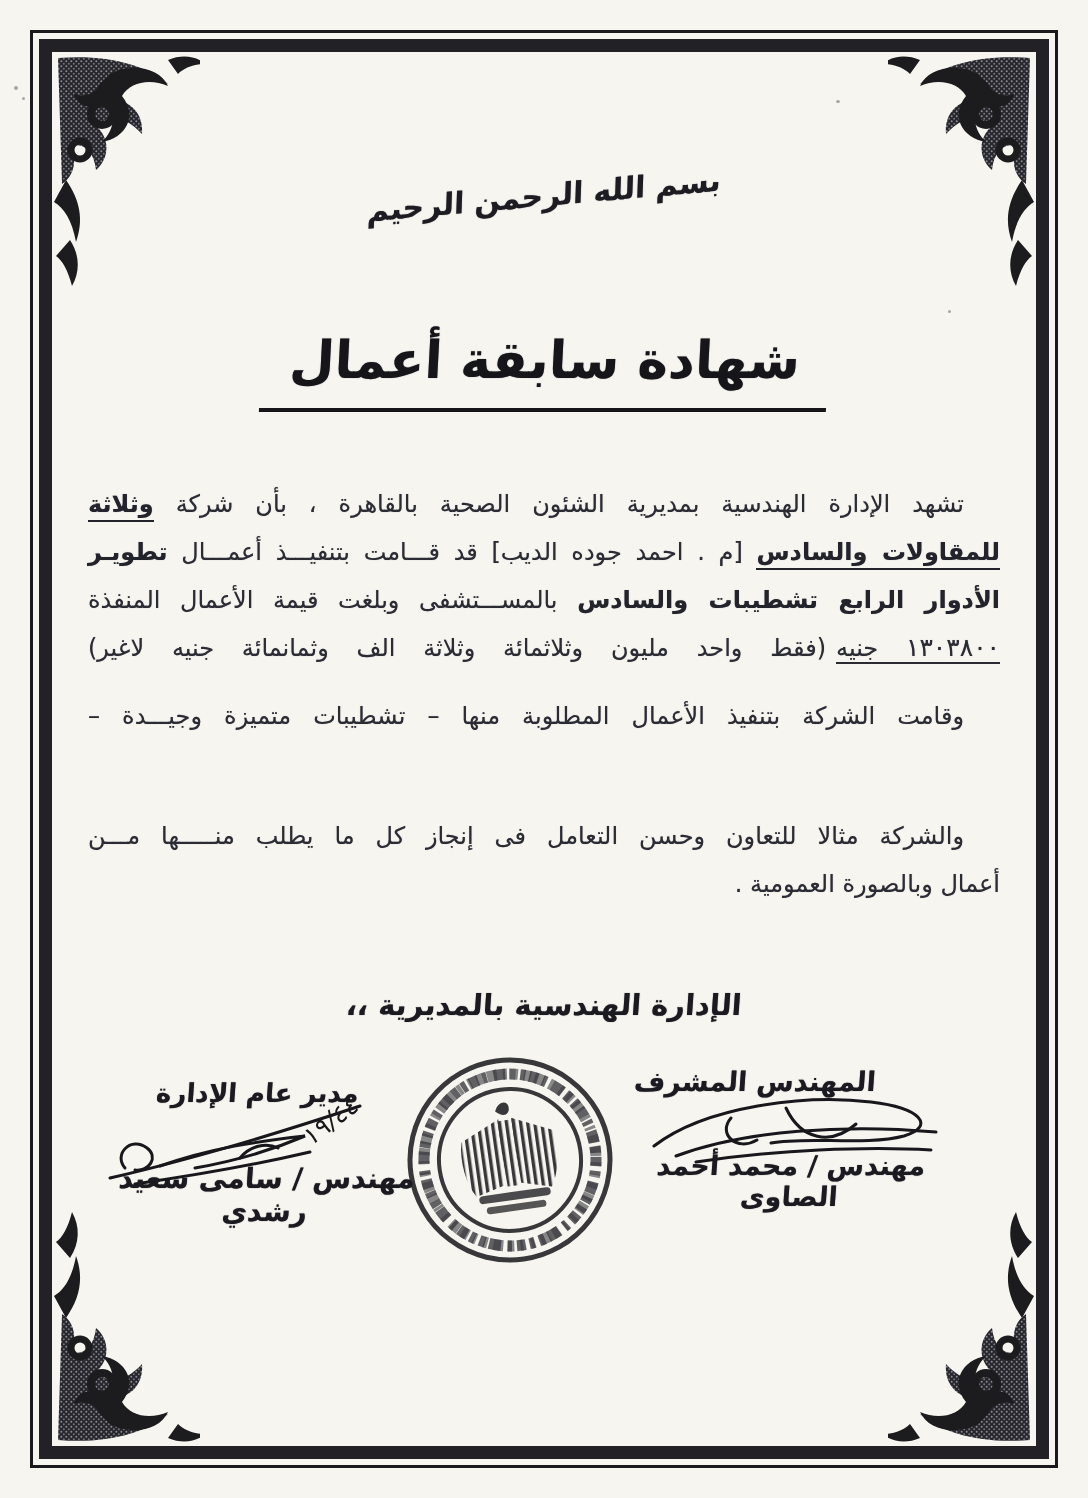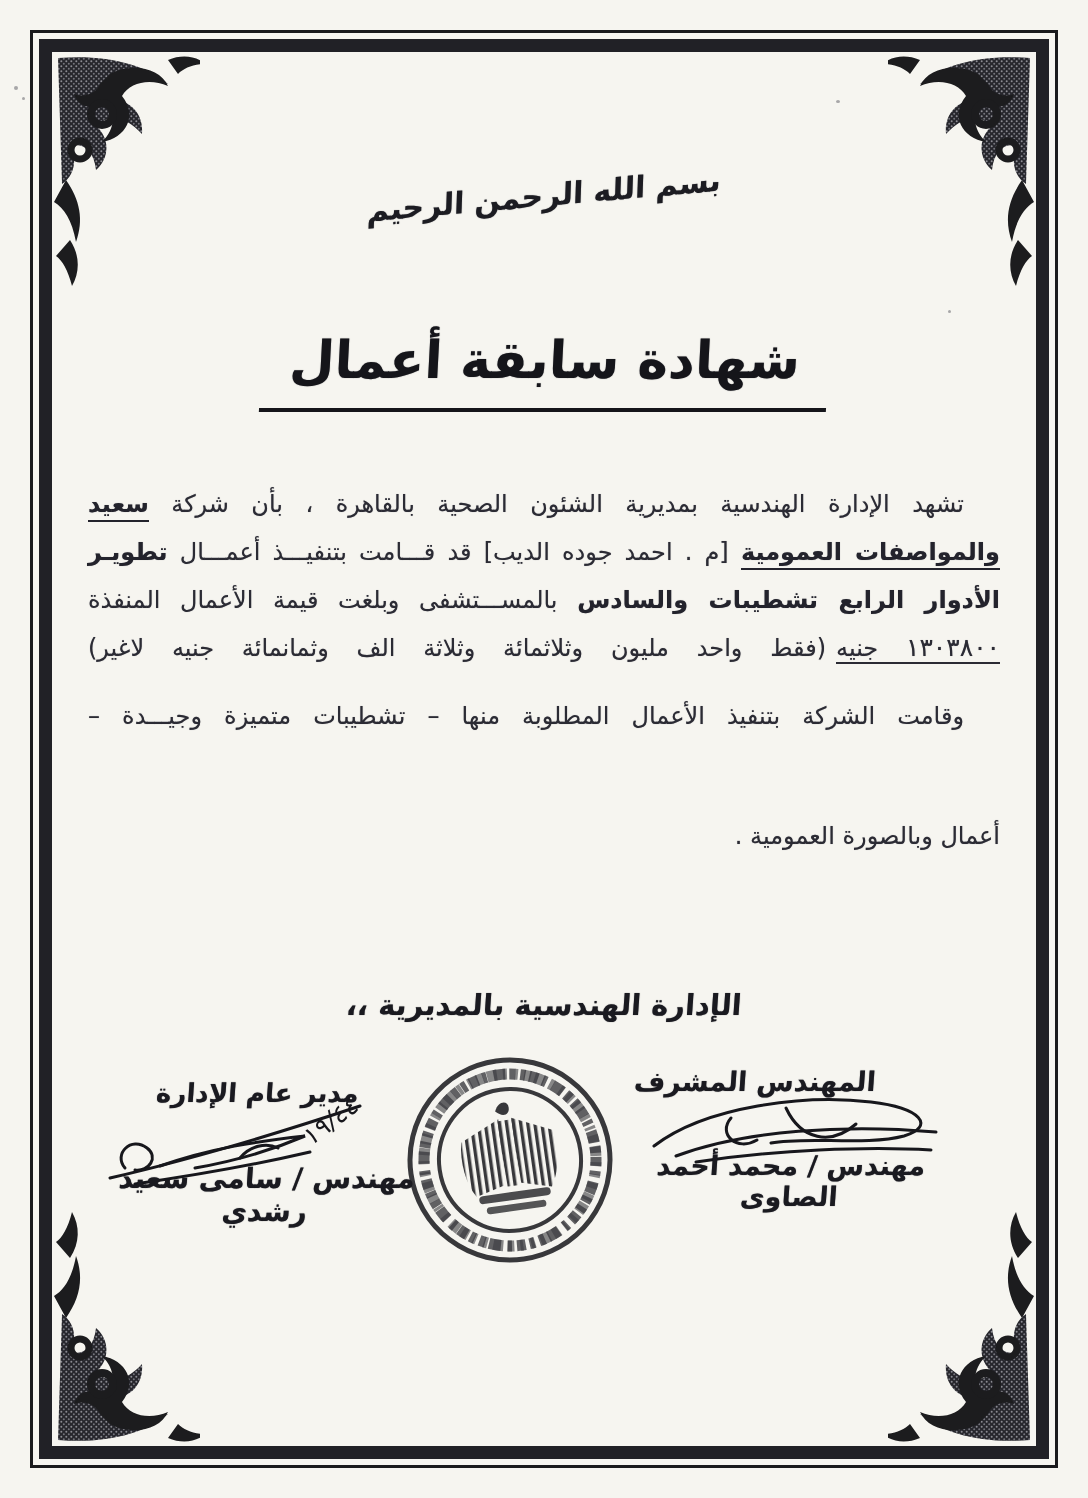--- a/index.html
+++ b/index.html
@@ -127,40 +127,43 @@
   <div class="speck s4"></div>
 
   <div class="bismillah">بسم الله الرحمن الرحيم</div>
 
   <div class="title-wrap">
     <span class="title">شهادة سابقة أعمال</span>
   </div>
 
   <div class="para p1">
     <div class="line indent">
-      <span>تشهد الإدارة الهندسية بمديرية الشئون الصحية بالقاهرة ، بأن شركة </span><span class="bu">سعيد</span>
+      <span>تشهد الإدارة الهندسية بمديرية الشئون الصحية بالقاهرة ، بأن شركة </span><span class="bu">وثلاثة</span>
     </div>
     <div class="line">
-      <span class="bu">والمواصفات العمومية</span><span> [م . احمد جوده الديب] قد قـــامت بتنفيـــذ أعمـــال </span><span class="b">تطويـر</span>
+      <span class="bu">للمقاولات والسادس</span><span> [م . احمد جوده الديب] قد قـــامت بتنفيـــذ أعمـــال </span><span class="b">تطويـر</span>
     </div>
     <div class="line">
       <span class="b">الأدوار الرابع تشطيبات والسادس</span><span> بالمســـتشفى وبلغت قيمة الأعمال المنفذة</span>
     </div>
     <div class="line">
       <span class="u amount"><span class="amount-digits">١٣٠٣٨٠٠</span> <span>جنيه</span></span><span>(فقط واحد مليون وثلاثمائة وثلاثة الف وثمانمائة جنيه لاغير)</span>
     </div>
   </div>
 
   <div class="para p2">
     <div class="line indent">
       <span>وقامت الشركة بتنفيذ الأعمال المطلوبة منها – تشطيبات متميزة وجيـــدة –</span>
     </div>
   </div>
 
   <div class="para p3">
+    <div class="line indent">
+      <span>والشركة مثالا للتعاون وحسن التعامل فى إنجاز كل ما يطلب منـــــها مـــن</span>
+    </div>
     <div class="line last">
       <span>أعمال وبالصورة العمومية .</span>
     </div>
   </div>
 
   <div class="closing">الإدارة الهندسية بالمديرية ،،</div>
 
   <div class="sig-title sig-right-title">المهندس المشرف</div>
   <svg class="sig-scrawl sig-right-scrawl" viewBox="0 0 330 85">
     <g stroke="#17171c" stroke-width="3" fill="none" stroke-linecap="round">

